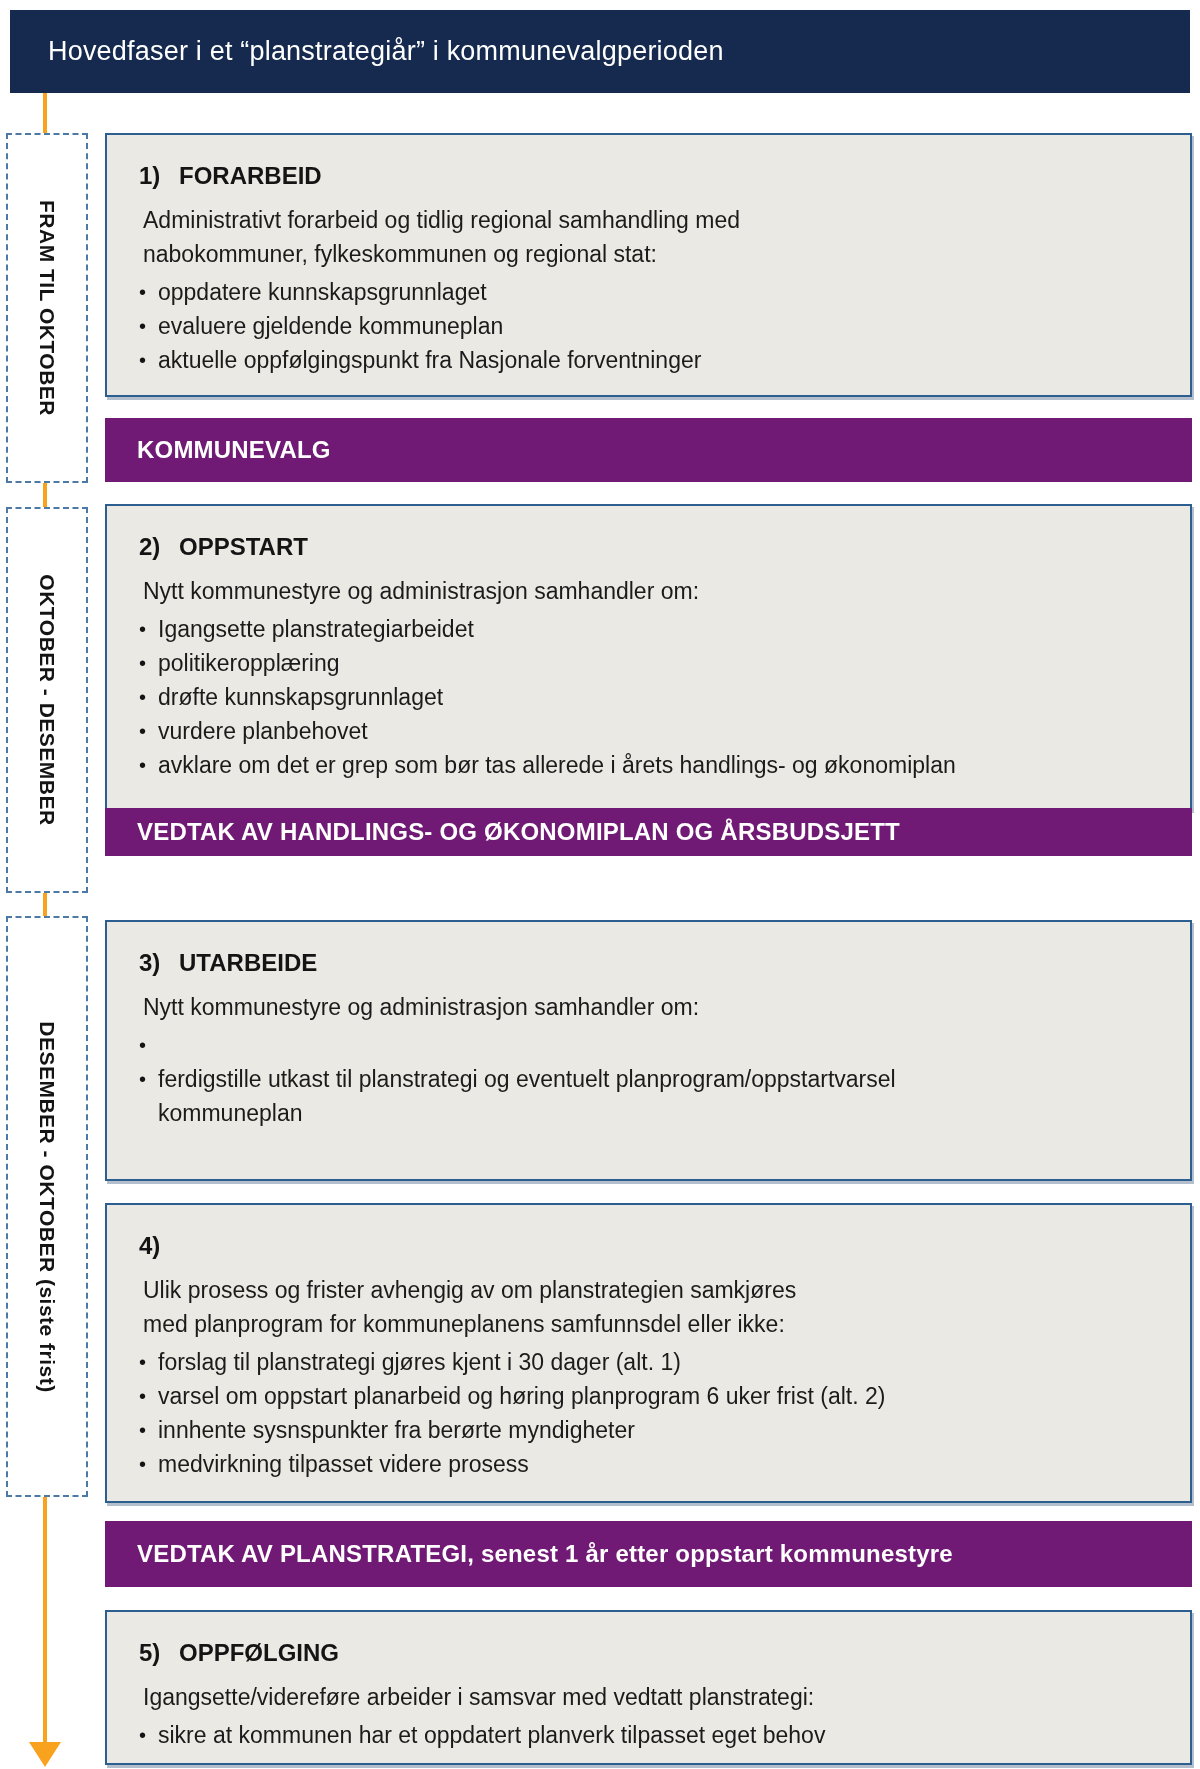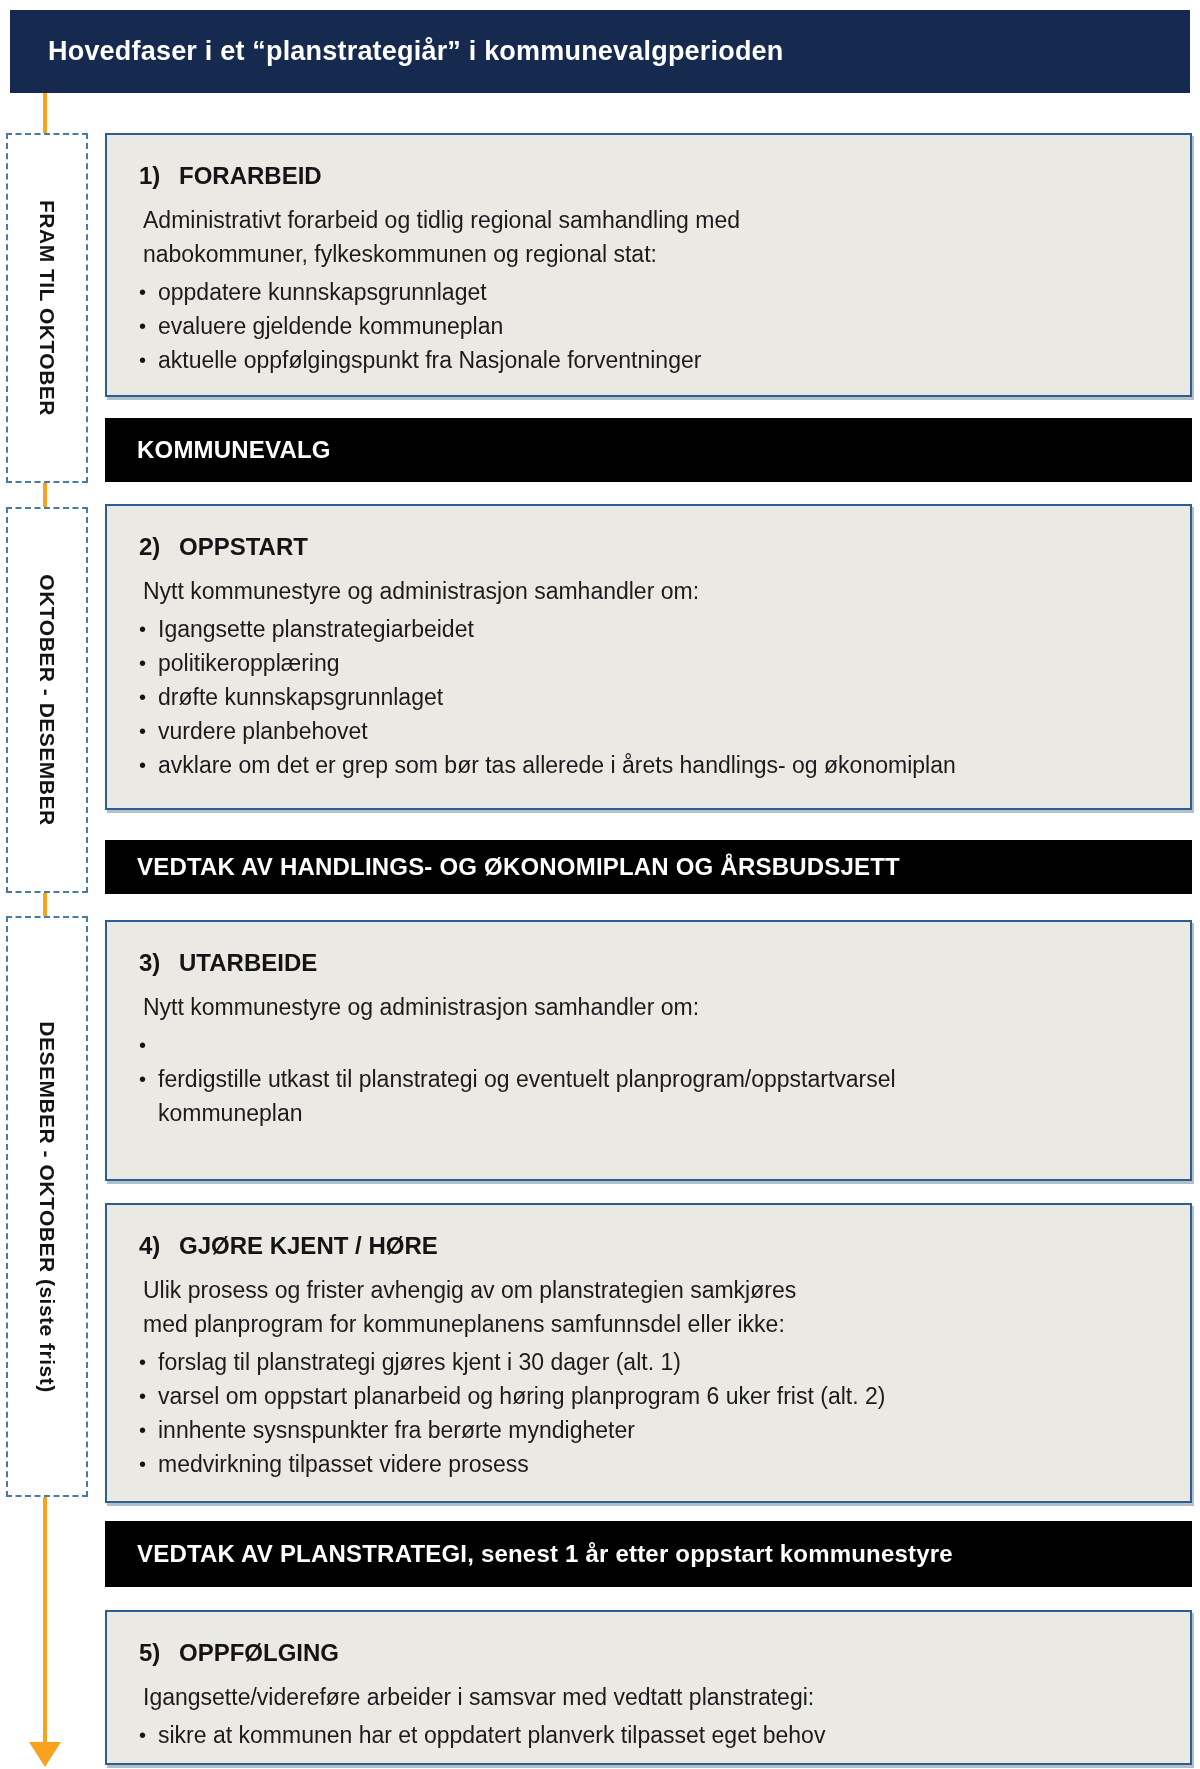--- a/index.html
+++ b/index.html
@@ -12,21 +12,21 @@
     color:#1b1b1b;
   }
   
   .header{
     position:absolute;left:10px;top:10px;width:1180px;height:83px;
     background:#152A4E;
     display:flex;align-items:center;
   }
   .header-title{
     margin-left:38px;
-    color:#ffffff;font-size:27px;font-weight:700;letter-spacing:.2px;
+    color:#ffffff;font-size:27px;font-weight:400;letter-spacing:.2px;
   }
   
   .timeline-line{
     position:absolute;left:43px;top:93px;width:4px;height:1652px;
     background:#F9A21E;
   }
   .timeline-arrowhead{
     position:absolute;left:29px;top:1742px;
     width:0;height:0;
     border-left:16px solid transparent;
@@ -81,26 +81,26 @@
     display:flex;align-items:flex-start;
     font-size:23px;line-height:34px;
   }
   .bullet-marker{
     flex:0 0 19px;text-align:left;font-size:20px;line-height:34px;color:#141414;
   }
   .bullet-text{white-space:pre-line;}
   
   .banner{
     position:absolute;left:105px;width:1087px;
-    background:#000000;
+    background:#701a75;
     display:flex;align-items:center;
     box-sizing:border-box;
   }
   .banner-1{top:418px;height:64px;}
-  .banner-2{top:840px;height:54px;text-align:center;}
+  .banner-2{top:808px;height:48px;text-align:center;}
   .banner-3{top:1521px;height:66px;}
   .banner-label{
     margin-left:32px;
     color:#ffffff;font-size:24px;font-weight:700;letter-spacing:.2px;
   }
 </style>
 </head>
 <body>
 
 <div class="page">
@@ -197,21 +197,20 @@
           <span class="bullet-marker">•</span>
           <span class="bullet-text">ferdigstille utkast til planstrategi og eventuelt planprogram/oppstartvarsel
 kommuneplan</span>
         </li>
     </ul>
   </div>
 
   <div class="cbox box-4">
     <div class="cbox-titlerow">
       <span class="cbox-number">4)</span>
-      <span>GJØRE KJENT / HØRE</span>
     </div>
     <div class="cbox-intro">Ulik prosess og frister avhengig av om planstrategien samkjøres
 med planprogram for kommuneplanens samfunnsdel eller ikke:</div>
     <ul class="cbox-bullets">
       <li>
           <span class="bullet-marker">•</span>
           <span class="bullet-text">forslag til planstrategi gjøres kjent i 30 dager (alt. 1)</span>
         </li>
       <li>
           <span class="bullet-marker">•</span>

